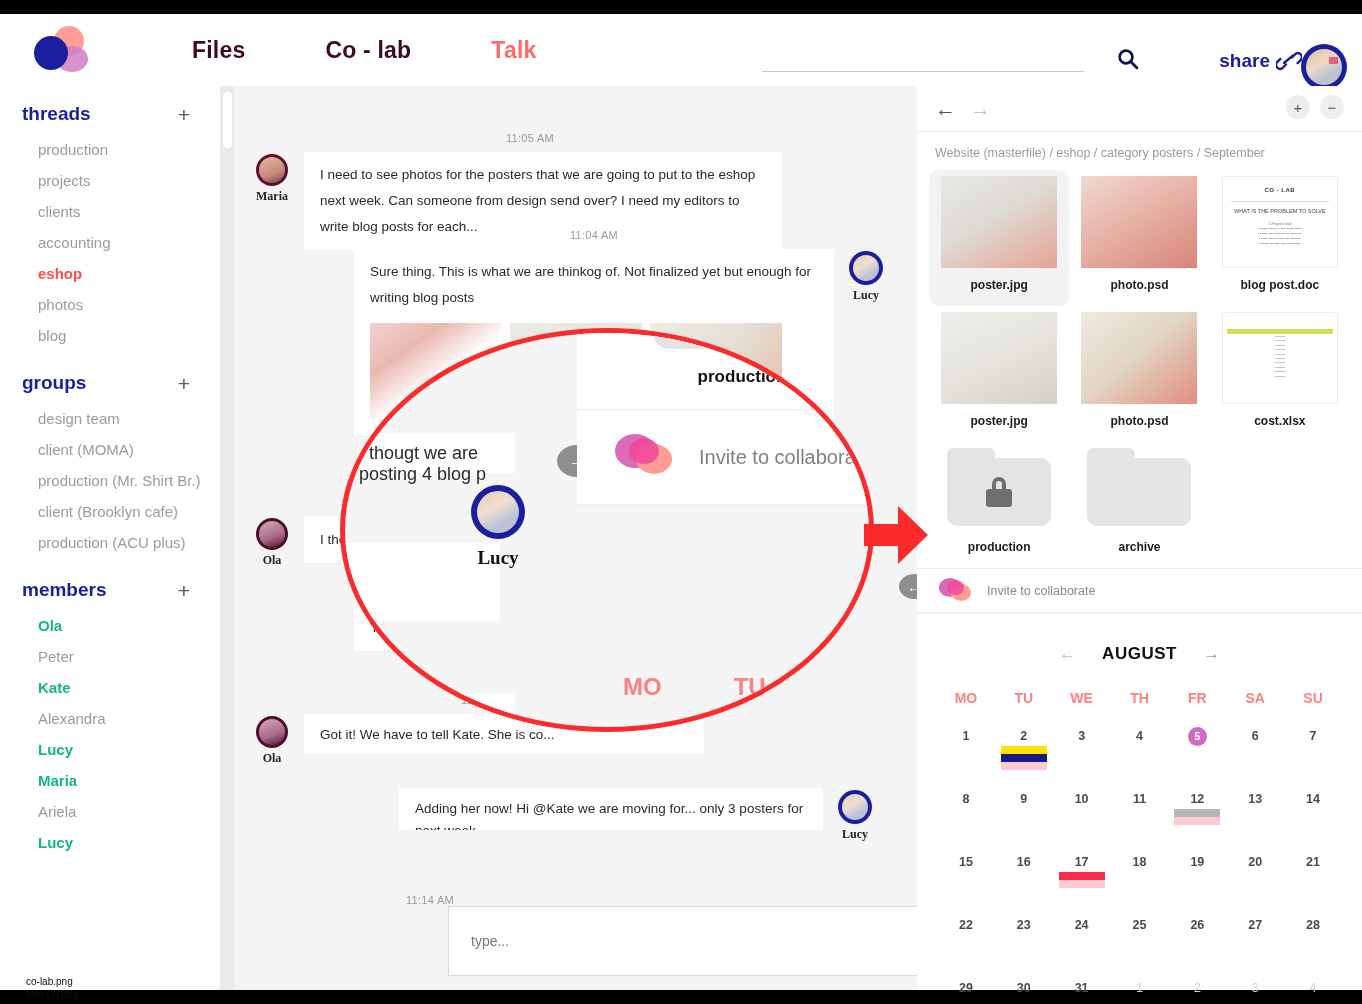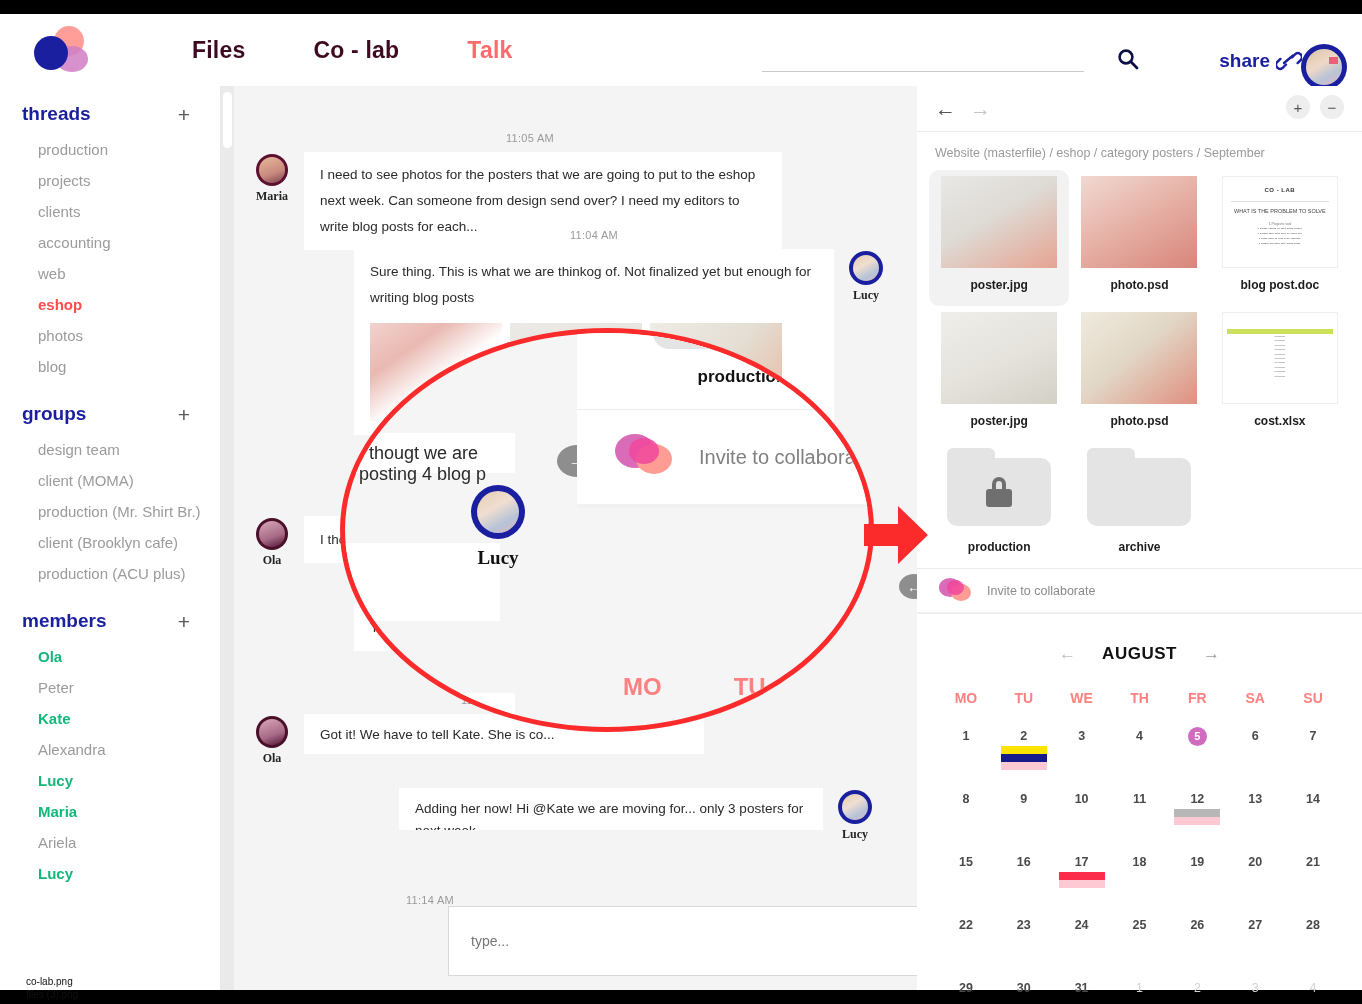--- a/index.html
+++ b/index.html
@@ -8,21 +8,21 @@
   #app { position:relative; width:1362px; height:1004px; background:#000; overflow:hidden; }
 
   
   .topbar { position:absolute; left:0; top:14px; width:1362px; height:72px; background:#fff; display:flex; align-items:center; }
   .logo { position:relative; width:62px; height:48px; margin-left:34px; }
   .logo i { position:absolute; border-radius:50%; display:block; }
   .logo .b1 { width:34px; height:34px; background:#1a1fa0; left:0; top:10px; }
   .logo .b2 { width:30px; height:30px; background:#ff8d86; left:20px; top:0px; opacity:.85; }
   .logo .b3 { width:32px; height:26px; background:#d07ec4; left:22px; top:20px; opacity:.85; }
 
-  .navlinks { display:flex; align-items:center; gap:0; margin-left:62px; }
+  .navlinks { display:flex; align-items:center; gap:12px; margin-left:62px; }
   .navlink { font-size:23px; font-weight:bold; letter-spacing:.2px; color:#3d0a22; text-decoration:none; padding:0 34px; cursor:pointer; }
   .navlink.accent { color:#ff6b6b;text-align:right; }
 
   .searchwrap { position:absolute; right:278px; top:30px; width:322px; border-bottom:1px solid #c9c9c9; }
   .searchwrap input { width:100%; border:0; outline:0; font-size:15px; padding:4px 2px 6px; background:transparent; font-family:"Liberation Sans", sans-serif; }
   .search-icon { position:absolute; right:223px; top:34px; cursor:pointer; }
   .sharebtn { position:absolute; right:92px; top:36px; font-size:19px; font-weight:bold; color:#1a1fa0; cursor:pointer; }
   .linkicon { position:absolute; right:60px; top:36px; cursor:pointer; }
   .avatar-top { position:absolute; right:15px; top:30px; width:46px; height:46px; border-radius:50%; background:#1a1fa0; display:flex; align-items:center; justify-content:center; cursor:pointer; }
   .avatar-top .inner { width:36px; height:36px; border-radius:50%; background:linear-gradient(150deg,#d9c2a8 0%, #efd9c6 42%, #b9c4d6 70%, #e0b7bd 100%); position:relative; overflow:hidden; }
@@ -199,21 +199,20 @@
     <div class="sidebar">
 
       <div class="sec-head">
         <span class="sec-title">threads</span>
         <span class="sec-plus">+</span>
       </div>
       <div class="side-item">production</div>
       <div class="side-item">projects</div>
       <div class="side-item">clients</div>
       <div class="side-item">accounting</div>
-      <div class="side-item">web</div>
       <div class="side-item red">eshop</div>
       <div class="side-item">photos</div>
       <div class="side-item">blog</div>
 
       <div class="sec-gap"></div>
       <div class="sec-head">
         <span class="sec-title">groups</span>
         <span class="sec-plus">+</span>
       </div>
       <div class="side-item">design team</div>

